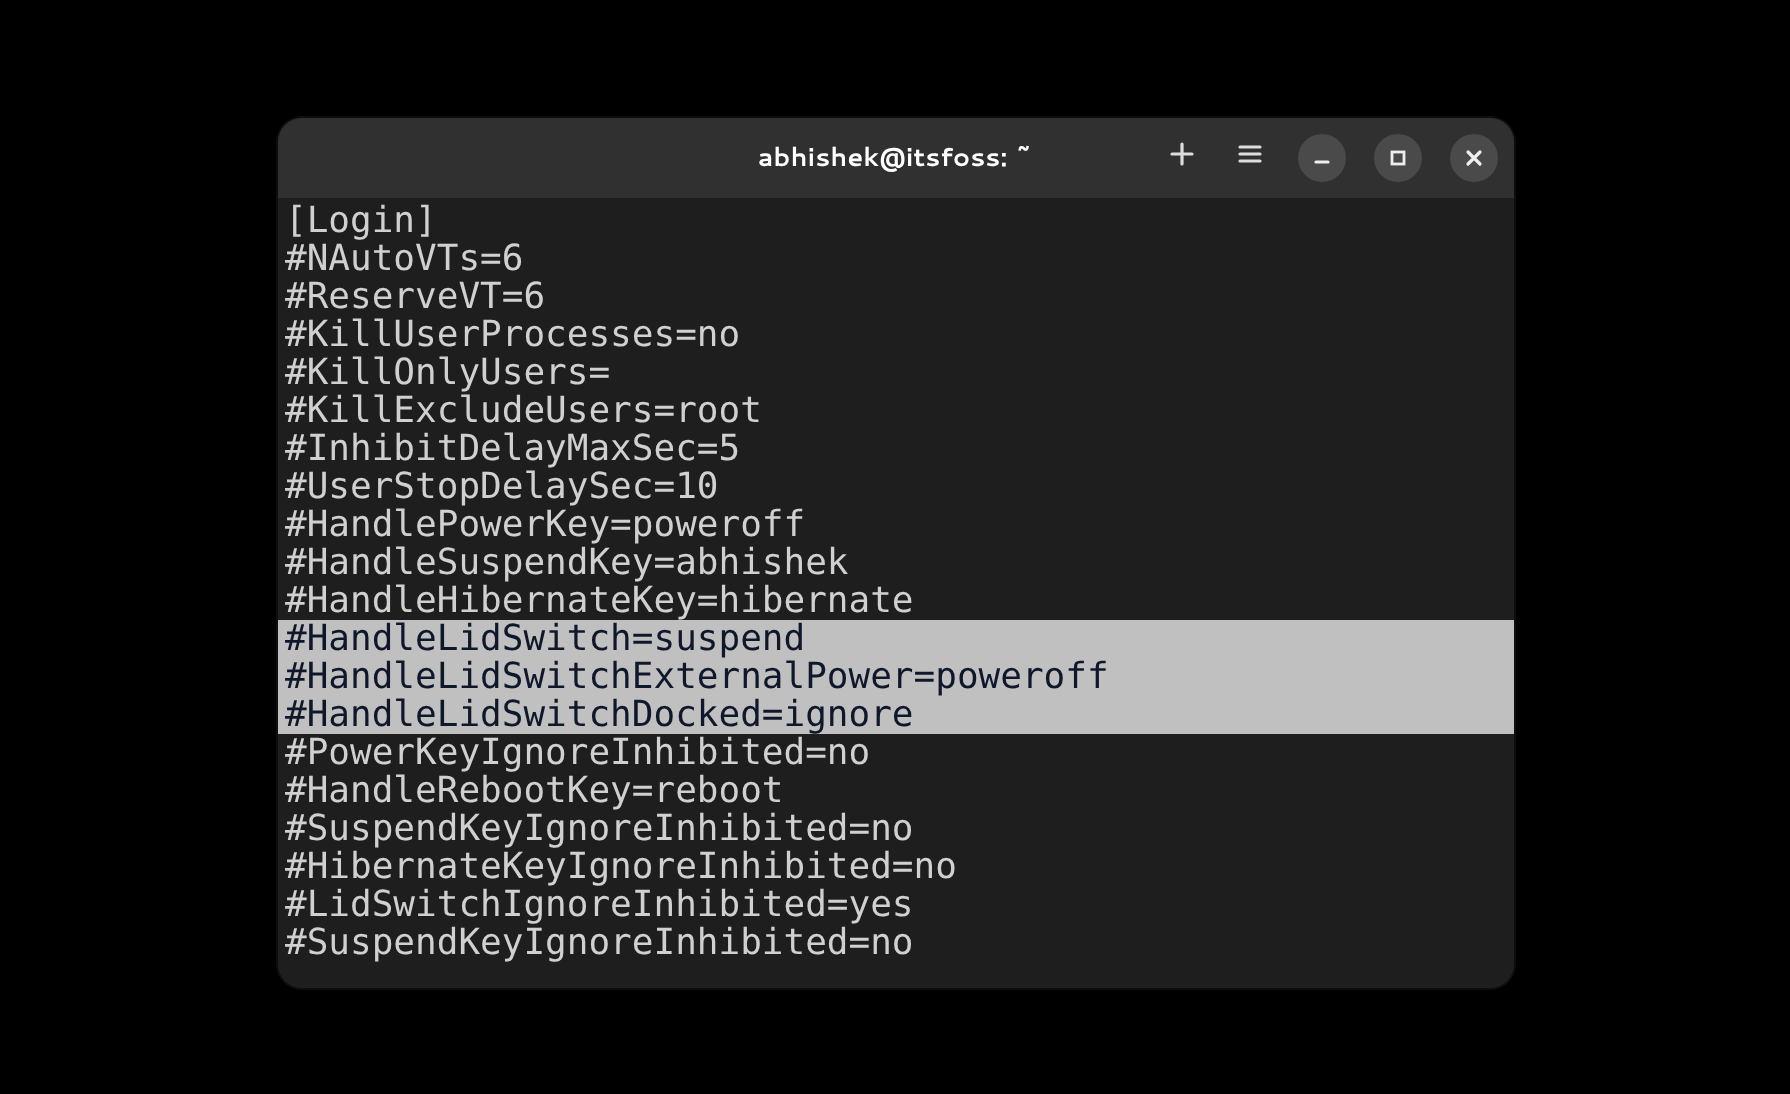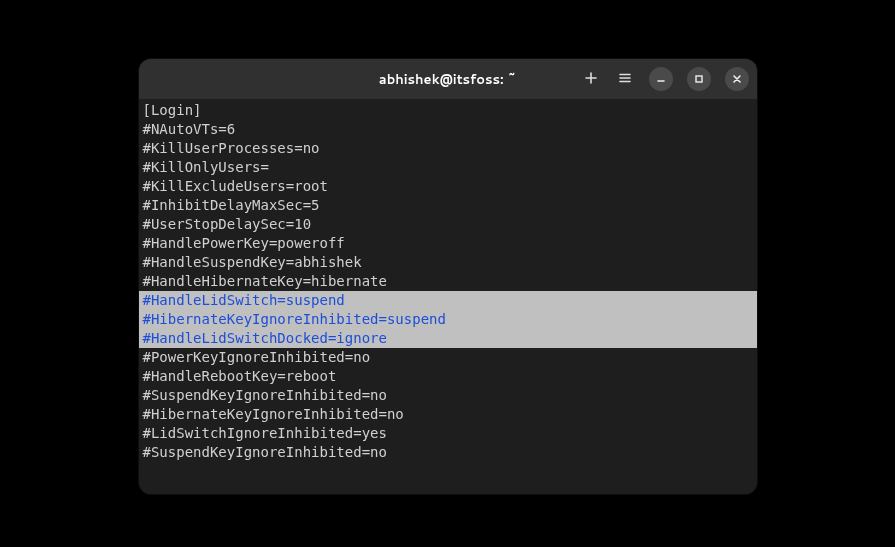--- a/index.html
+++ b/index.html
@@ -66,32 +66,32 @@
     display: flex;
     align-items: center;
     justify-content: center;
     cursor: pointer;
   }
   .tb-btn svg { display: block; }
   .term {
     flex: 1;
     background: #1e1e1e;
     color: #d0d0d0;
-    font-size: 14px;
+    font-size: 18px;
     line-height: 19px;
     overflow: hidden;
     padding-top: 2px;
   }
   .line {
     white-space: pre;
     padding: 0 4px 0 4px;
   }
   .line.hl {
     background: #c0c0c0;
-    color: #1d4ed8;
+    color: #0f172a;
   }
 </style>
 </head>
 <body>
 
 <div class="window">
   <div class="titlebar">
     <div class="title">abhishek@itsfoss: ~</div>
     <div class="titlebar-controls">
       <div class="tb-icon">
@@ -117,30 +117,31 @@
       <div class="tb-btn">
         <svg width="10" height="10" viewBox="0 0 10 10">
             <path d="M2 2l6 6M8 2l-6 6" stroke="#eee" stroke-width="1.6" stroke-linecap="round"></path>
           </svg>
       </div>
     </div>
   </div>
   <div class="term" id="term">
       <div class="line">[Login]</div>
       <div class="line">#NAutoVTs=6</div>
+      <div class="line">#ReserveVT=6</div>
       <div class="line">#KillUserProcesses=no</div>
       <div class="line">#KillOnlyUsers=</div>
       <div class="line">#KillExcludeUsers=root</div>
       <div class="line">#InhibitDelayMaxSec=5</div>
       <div class="line">#UserStopDelaySec=10</div>
       <div class="line">#HandlePowerKey=poweroff</div>
       <div class="line">#HandleSuspendKey=abhishek</div>
       <div class="line">#HandleHibernateKey=hibernate</div>
       <div class="line hl">#HandleLidSwitch=suspend</div>
-      <div class="line hl">#HibernateKeyIgnoreInhibited=suspend</div>
+      <div class="line hl">#HandleLidSwitchExternalPower=poweroff</div>
       <div class="line hl">#HandleLidSwitchDocked=ignore</div>
       <div class="line">#PowerKeyIgnoreInhibited=no</div>
       <div class="line">#HandleRebootKey=reboot</div>
       <div class="line">#SuspendKeyIgnoreInhibited=no</div>
       <div class="line">#HibernateKeyIgnoreInhibited=no</div>
       <div class="line">#LidSwitchIgnoreInhibited=yes</div>
       <div class="line">#SuspendKeyIgnoreInhibited=no</div>
     </div>
 </div>
 

